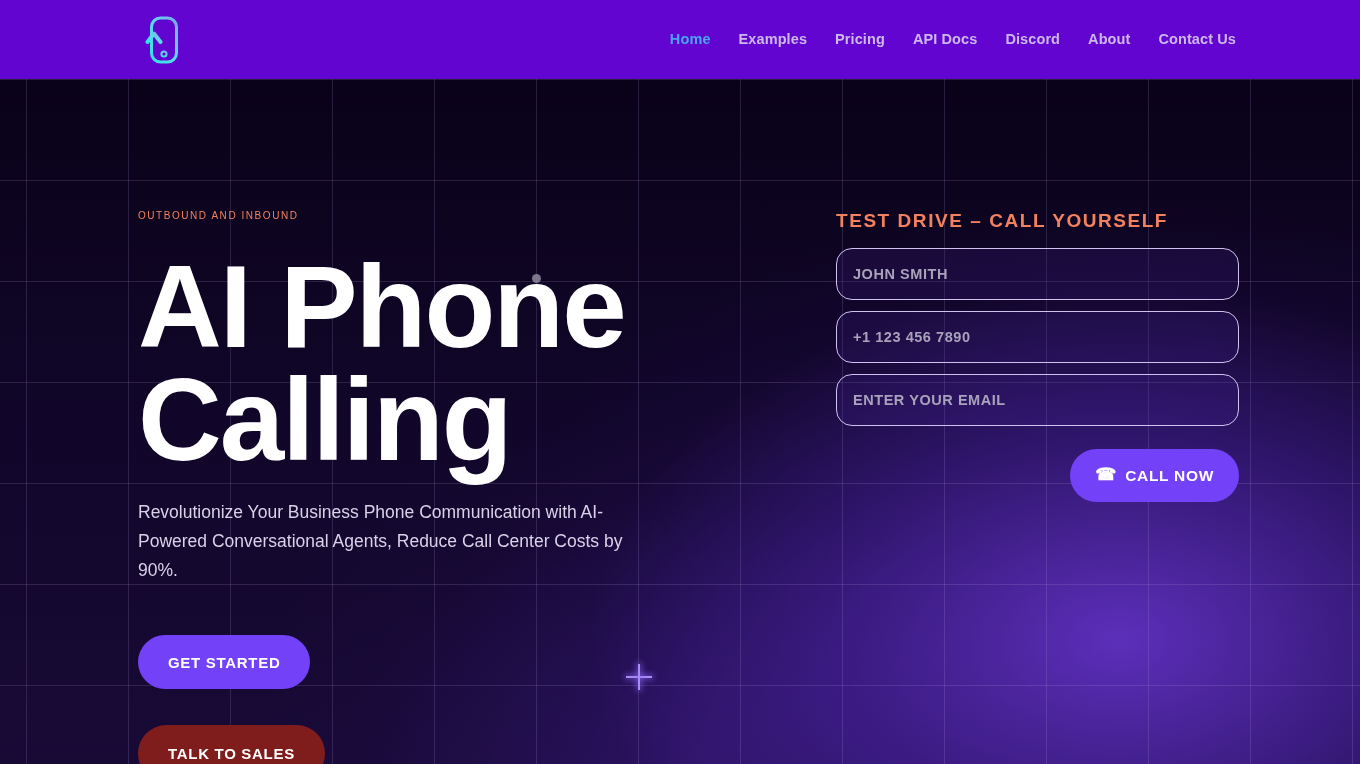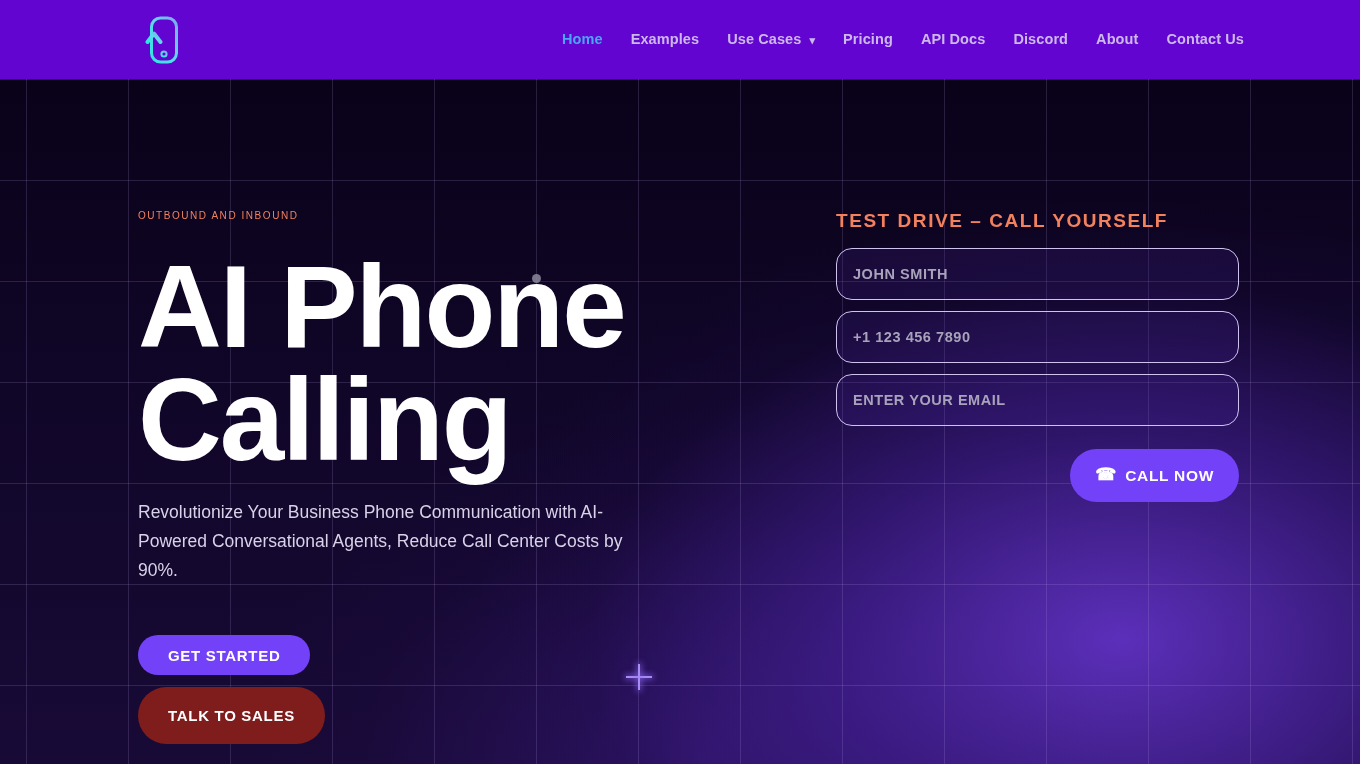--- a/index.html
+++ b/index.html
@@ -37,21 +37,21 @@
     top: 14px;
     width: 36px;
     height: 52px;
     display: flex;
     align-items: center;
     justify-content: center;
   }
 
   .nav {
     position: absolute;
-    right: 102px;
+    right: 110px;
     top: 0;
     height: 79px;
     display: flex;
     align-items: center;
     gap: 0px;
   }
 
   .nav-item {
     position: relative;
     color: #cdb8ea;
@@ -178,23 +178,23 @@
     font-family: inherit;
     font-weight: 700;
     letter-spacing: .7px;
     color: #fff;
   }
 
   .btn-primary {
     background: #7341f7;
     border-radius: 40px;
     padding: 8px 30px;
-    height: 40px;
+    height: 54px;
     font-size: 15px;
-    margin-bottom: 12px;
+    margin-bottom: 36px;
   }
 
   .btn-sales {
     background: #7f1d1d;
     border-radius: 40px;
     padding: 0 30px;
     height: 57px;
     font-size: 15px;
   }
 
@@ -280,24 +280,20 @@
     </div>
 
     <nav class="nav">
       <a class="nav-item active">
         <span>Home</span>
       </a>
       <a class="nav-item">
         <span>Examples</span>
       </a>
       <a class="nav-item">
-        <span>Use Cases</span>
-        <span class="caret">▾</span>
-      </a>
-      <a class="nav-item">
         <span>Pricing</span>
       </a>
       <a class="nav-item">
         <span>API Docs</span>
       </a>
       <a class="nav-item">
         <span>Discord</span>
       </a>
       <a class="nav-item">
         <span>About</span>

